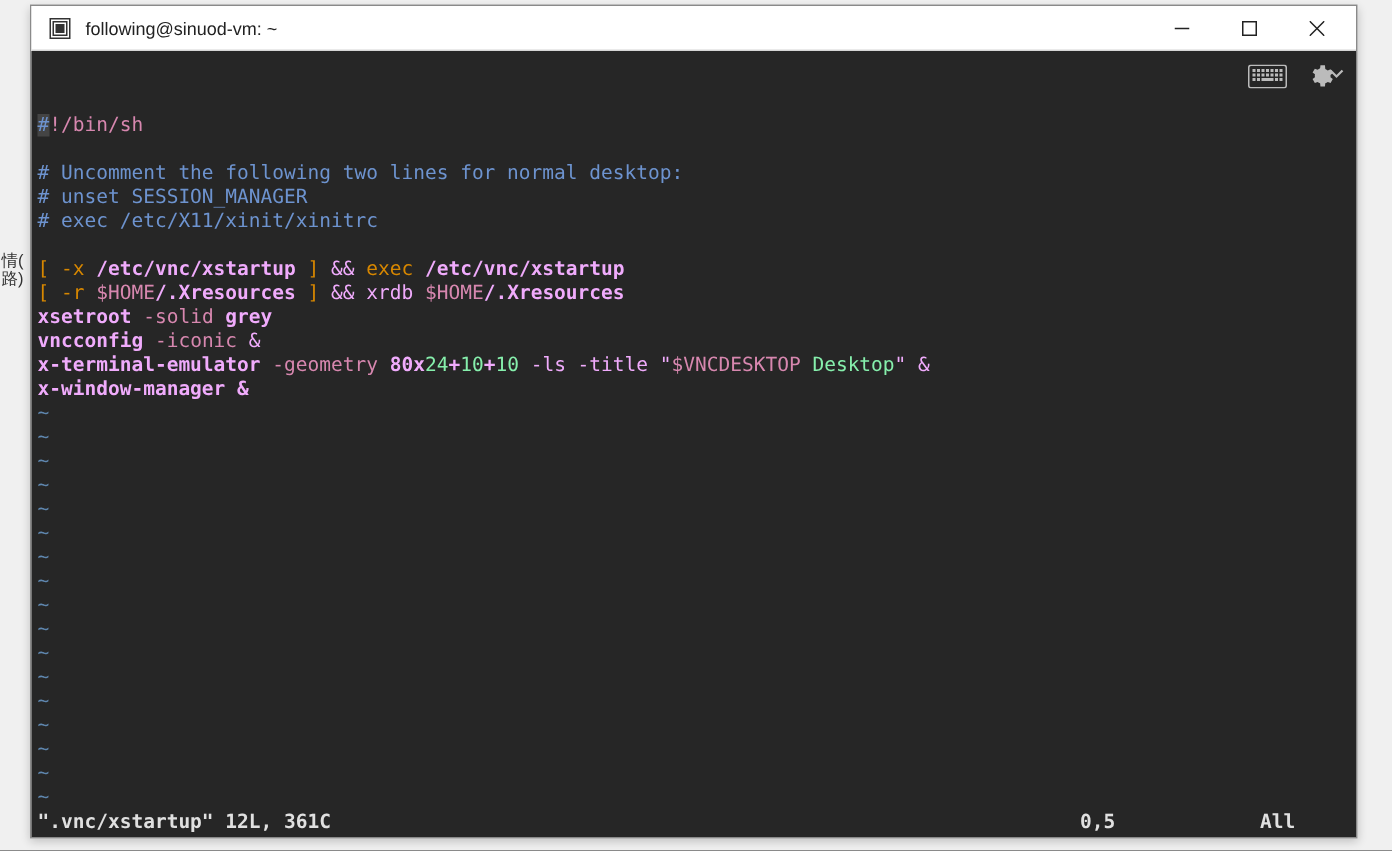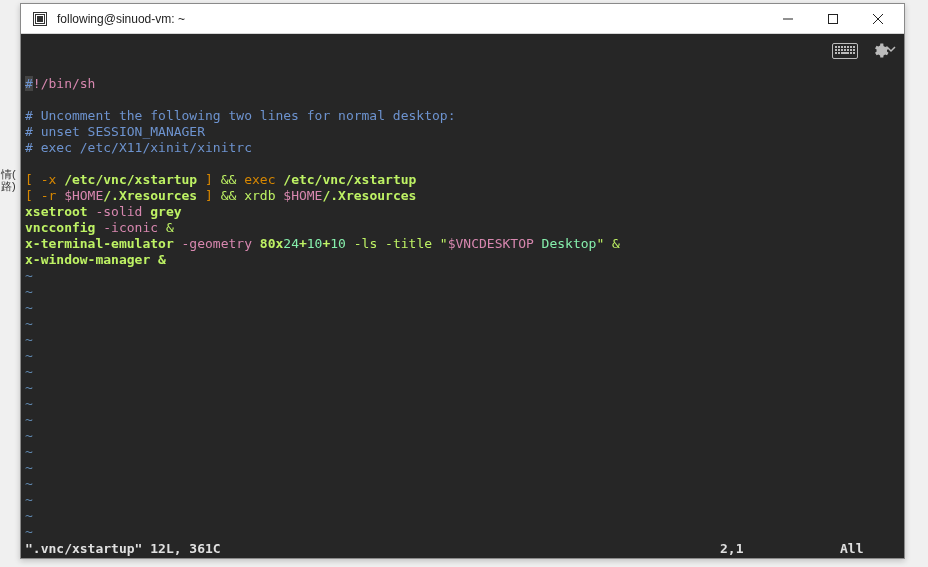--- a/index.html
+++ b/index.html
@@ -117,21 +117,21 @@
       padding: 0 2px;
       line-height: 16px;
     }
     .status-left { flex: 1; }
     .status-pos { width: 120px; text-align: left; }
     .status-right { width: 60px; text-align: left; padding-right: 6px;}
     .ln { display: block; height: 16px; }
     .c-red { color: #86efac; }
     .c-magenta { color: #d787af; }
     .c-comment { color: #6d93cf; }
-    .c-white { color: #bef264; }
+    .c-white { color: #f0abfc; }
     .c-orange { color: #d78700; }
     .tilde { color: #5f87af; }
     .bold { font-weight: bold; }
     .bg-cursor { background:#444; }
     .side-label {
       position: absolute;
       left: 1px;
       top: 168px;
       writing-mode: horizontal-tb;
       font-size: 11px;
@@ -218,17 +218,17 @@
               <path d="M1 3 L5 7 L9 3" stroke="#bbb" stroke-width="1.5" fill="none"></path>
             </svg>
         </div>
       </div>
     </div>
 
     <div class="editor-area"><span class="ln"><span class="c-comment bg-cursor">#</span><span class="c-magenta">!/bin/sh</span></span><span class="ln"></span><span class="ln c-comment"># Uncomment the following two lines for normal desktop:</span><span class="ln c-comment"># unset SESSION_MANAGER</span><span class="ln c-comment"># exec /etc/X11/xinit/xinitrc</span><span class="ln"></span><span class="ln"><span class="c-orange">[</span><span class="c-orange"> -x </span><span class="c-white bold">/etc/vnc/xstartup</span><span class="c-orange"> ]</span><span class="c-white"> &amp;&amp; </span><span class="c-orange">exec</span><span class="c-white bold"> /etc/vnc/xstartup</span></span><span class="ln"><span class="c-orange">[</span><span class="c-orange"> -r </span><span class="c-magenta">$HOME</span><span class="c-white bold">/.Xresources</span><span class="c-orange"> ]</span><span class="c-white"> &amp;&amp; xrdb </span><span class="c-magenta">$HOME</span><span class="c-white bold">/.Xresources</span></span><span class="ln"><span class="c-white bold">xsetroot </span><span class="c-magenta">-solid</span><span class="c-white bold"> grey</span></span><span class="ln"><span class="c-white bold">vncconfig </span><span class="c-magenta">-iconic</span><span class="c-white"> &amp;</span></span><span class="ln"><span class="c-white bold">x-terminal-emulator </span><span class="c-magenta">-geometry</span><span class="c-white bold"> 80x</span><span class="c-red">24</span><span class="c-white bold">+</span><span class="c-red">10</span><span class="c-white bold">+</span><span class="c-red">10</span><span class="c-white"> -ls -title </span><span class="c-white">"</span><span class="c-magenta">$VNCDESKTOP</span><span class="c-red"> Desktop</span><span class="c-white">"</span><span class="c-white"> &amp;</span></span><span class="ln c-white bold">x-window-manager &amp;</span><span class="ln tilde">~</span><span class="ln tilde">~</span><span class="ln tilde">~</span><span class="ln tilde">~</span><span class="ln tilde">~</span><span class="ln tilde">~</span><span class="ln tilde">~</span><span class="ln tilde">~</span><span class="ln tilde">~</span><span class="ln tilde">~</span><span class="ln tilde">~</span><span class="ln tilde">~</span><span class="ln tilde">~</span><span class="ln tilde">~</span><span class="ln tilde">~</span><span class="ln tilde">~</span><span class="ln tilde">~</span><span class="ln tilde">~</span><span class="ln tilde">~</span></div>
 
     <div class="statusbar">
       <div class="status-left">".vnc/xstartup" 12L, 361C</div>
-      <div class="status-pos">2,1</div>
+      <div class="status-pos">0,5</div>
       <div class="status-right">All</div>
     </div>
   </div>
 </div>
 
 </body></html>

